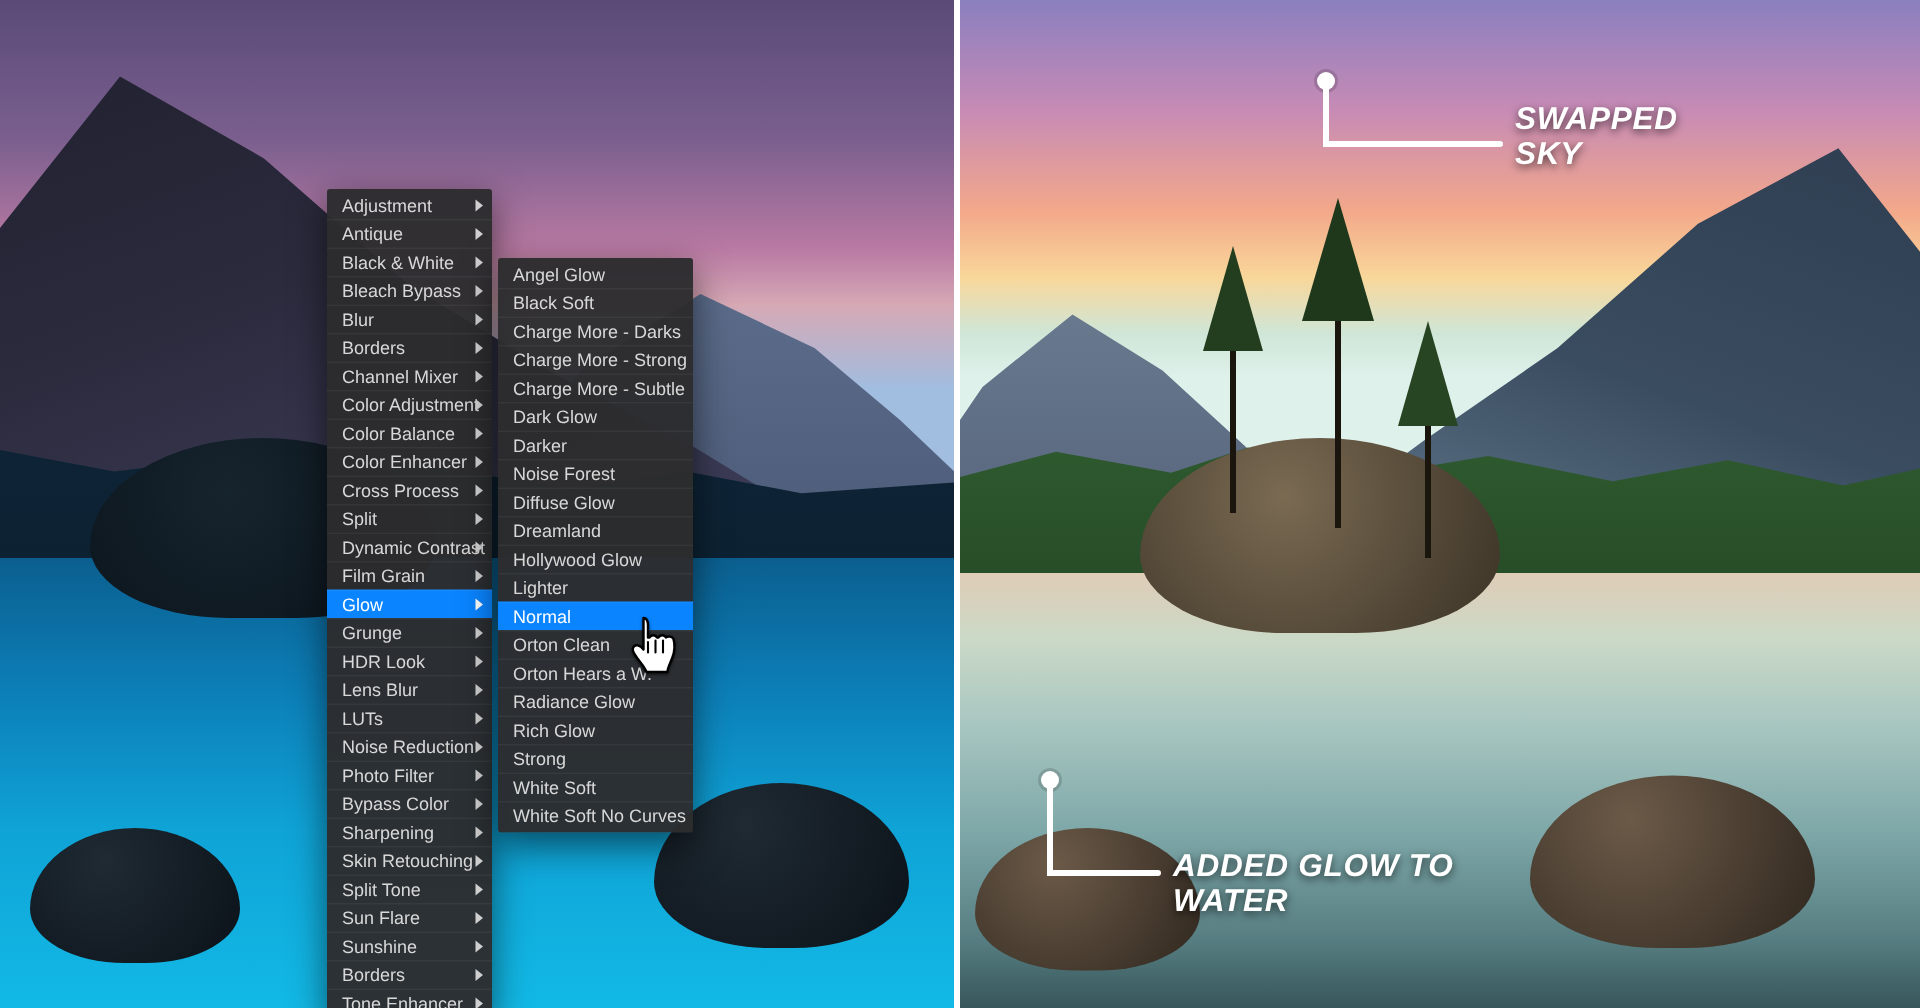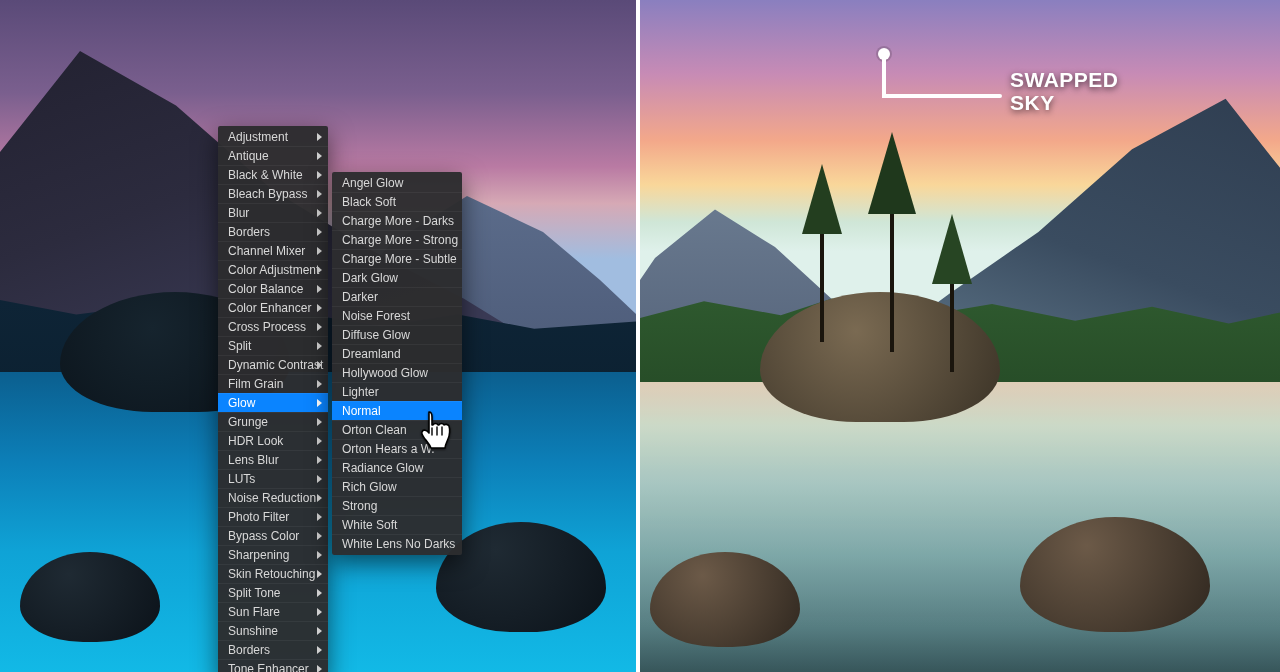--- a/index.html
+++ b/index.html
@@ -43,21 +43,21 @@
   .menu.sub{left:332px;top:172px;width:130px;}
   .menu .item{position:relative;padding:1px 14px 1px 10px;white-space:nowrap;cursor:default;border-top:1px solid rgba(255,255,255,.05);} 
   .menu .item:first-child{border-top:0;}
   .menu .item.hasSub::after{content:"";position:absolute;right:6px;top:50%;transform:translateY(-50%);width:0;height:0;border-top:4px solid transparent;border-bottom:4px solid transparent;border-left:5px solid #cfcfcf;}
   .menu .item.hl{background:#0a84ff;color:#fff;}
   .menu .item.hl.hasSub::after{border-left-color:#fff;}
   
   .cursor{position:absolute;left:420px;top:410px;width:34px;height:40px;pointer-events:none;}
   .cursor svg{filter:drop-shadow(0 1px 1px rgba(0,0,0,.6));}
   
-  .anno{position:absolute;color:#fff;font-weight:800;font-size:21px;letter-spacing:.5px;line-height:1.1;text-shadow:0 2px 6px rgba(0,0,0,.65);} 
+  .anno{position:absolute;color:#fff;font-weight:800;font-style:italic;font-size:21px;letter-spacing:.5px;line-height:1.1;text-shadow:0 2px 6px rgba(0,0,0,.65);} 
   .anno .dot{position:absolute;width:12px;height:12px;border-radius:50%;background:#fff;box-shadow:0 0 0 2px rgba(0,0,0,.15);} 
   .anno svg{position:absolute;overflow:visible;}
 </style>
 </head>
 <body>
 
 <div class="stage">
 
   <div class="half left">
     <div class="sky"></div>
@@ -85,20 +85,30 @@
     <div class="rock" style="right:70px;bottom:40px;width:190px;height:115px"></div>
 
     <div class="anno" style="left:230px;top:40px;width:280px;height:100px">
       <span class="dot" style="left:8px;top:8px"></span>
       <svg width="130" height="60" style="left:14px;top:14px">
           <path d="M0 0 L0 42 L116 42" stroke="#fff" stroke-width="4" fill="none" stroke-linecap="round"></path>
         </svg>
       <div style="position:absolute;left:140px;top:28px">
         <div>SWAPPED</div>
         <div>SKY</div>
+      </div>
+    </div>
+    <div class="anno" style="left:30px;top:510px;width:360px;height:120px">
+      <span class="dot" style="left:24px;top:4px"></span>
+      <svg width="100" height="80" style="left:30px;top:10px">
+          <path d="M0 0 L0 62 L72 62" stroke="#fff" stroke-width="4" fill="none" stroke-linecap="round"></path>
+        </svg>
+      <div style="position:absolute;left:112px;top:56px">
+        <div>ADDED GLOW TO</div>
+        <div>WATER</div>
       </div>
     </div>
   </div>
 
   <div class="divider"></div>
 
   <div class="menu primary" id="menu-primary">
       <div class="item hasSub">Adjustment</div>
       <div class="item hasSub">Antique</div>
       <div class="item hasSub">Black &amp; White</div>
@@ -142,21 +152,21 @@
       <div class="item">Dreamland</div>
       <div class="item">Hollywood Glow</div>
       <div class="item">Lighter</div>
       <div class="item hl">Normal</div>
       <div class="item">Orton Clean</div>
       <div class="item">Orton Hears a W.</div>
       <div class="item">Radiance Glow</div>
       <div class="item">Rich Glow</div>
       <div class="item">Strong</div>
       <div class="item">White Soft</div>
-      <div class="item">White Lens No Darks</div>
+      <div class="item">White Soft No Curves</div>
     </div>
 
   <div class="cursor">
     <svg viewBox="0 0 34 40">
         <path d="M9 2c3 0 3 3 3 5v8h1c1-2 4-2 5 0h1c1-2 4-2 5 0 1-1 4-1 5 1 1 3 1 9-1 13-1 3-3 6-3 9H11c-1-3-3-5-6-9-2-3-4-5-3-7 1-3 5-2 7 1V7c0-2 0-5 0-5z" fill="#fff" stroke="#000" stroke-width="1.6" stroke-linejoin="round"></path>
         <path d="M12 18v7M17 17v8M22 17v8" stroke="#000" stroke-width="1.4" stroke-linecap="round"></path>
       </svg>
   </div>
 
 </div>

